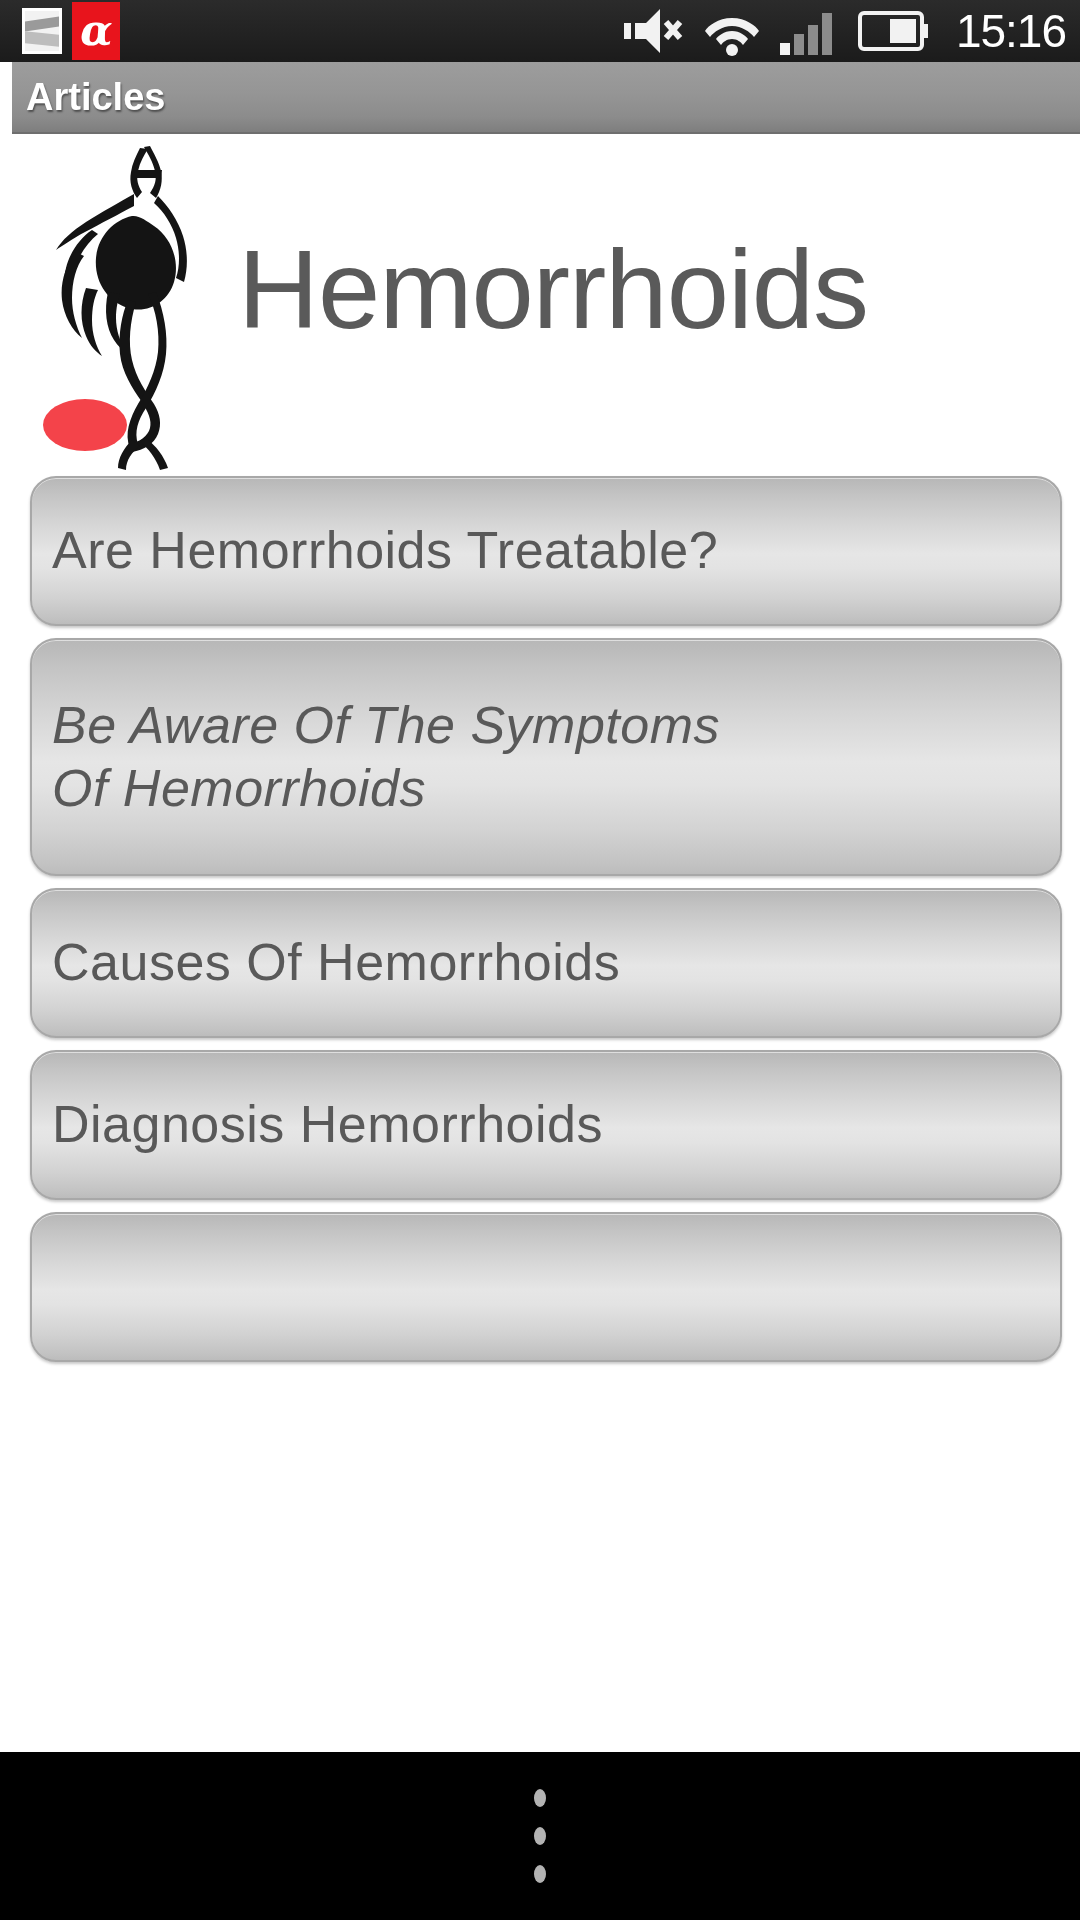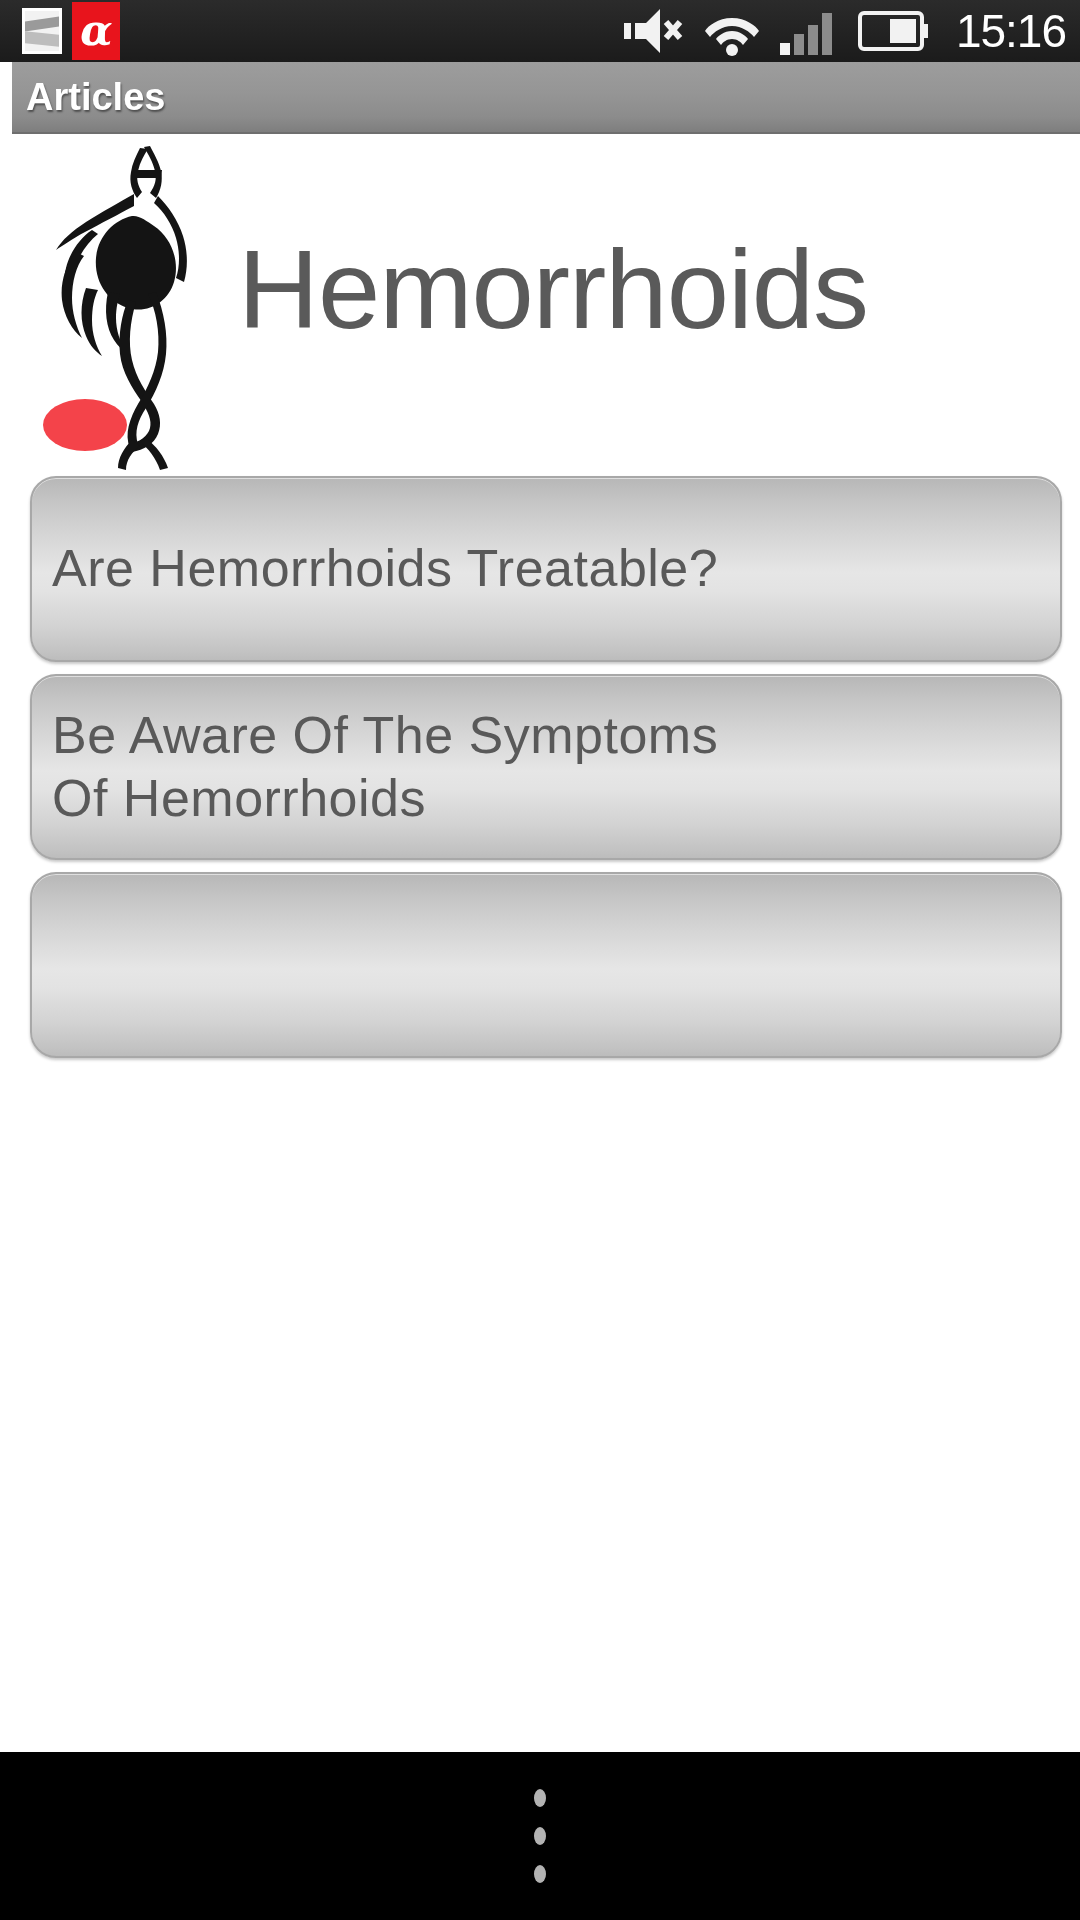--- a/index.html
+++ b/index.html
@@ -175,22 +175,22 @@
   .list-btn .label {
     color: #595959;
     font-size: 52px;
     line-height: 1.22;
     padding-left: 20px;
     padding-right: 20px;
     font-family: "Liberation Sans", sans-serif;
     letter-spacing: 0.5px;
     white-space: pre-line;
   }
-  .h-single { height: 186px; }
-  .h-double { height: 186px; }
+  .h-single { height: 150px; }
+  .h-double { height: 238px; font-style: italic; }
 
   
   .nav-bar {
     position: absolute;
     left: 0; top: 1752px;
     width: 1080px;
     height: 168px;
     background: #000000;
     display: flex;
     align-items: center;
@@ -301,20 +301,26 @@
 
   <div class="list">
     <div class="list-btn h-single">
       <span class="label">Are Hemorrhoids  Treatable?</span>
     </div>
     <div class="list-btn h-double">
       <span class="label">Be Aware  Of The Symptoms
 Of Hemorrhoids</span>
     </div>
     <div class="list-btn h-single">
+      <span class="label">Causes  Of Hemorrhoids</span>
+    </div>
+    <div class="list-btn h-single">
+      <span class="label">Diagnosis  Hemorrhoids</span>
+    </div>
+    <div class="list-btn h-single">
       <span class="label"></span>
     </div>
   </div>
 </div>
 
 <div class="nav-bar">
   <div class="overflow-dots">
     <span></span>
     <span></span>
     <span></span>

